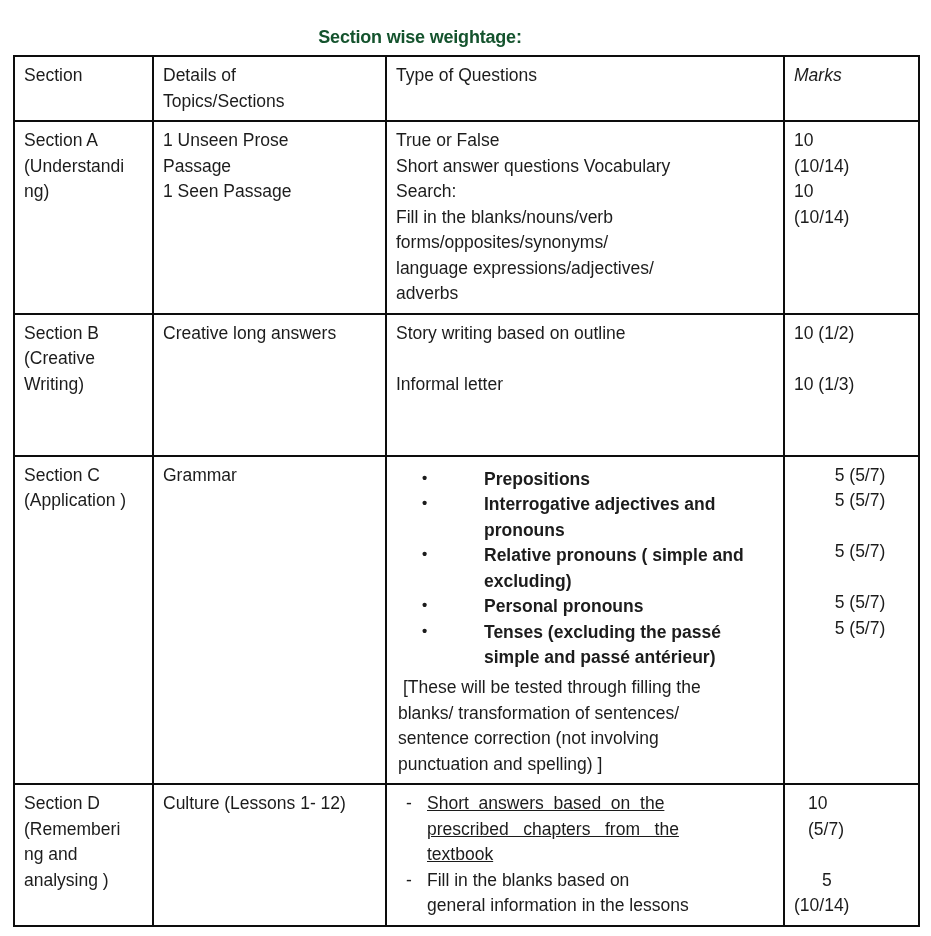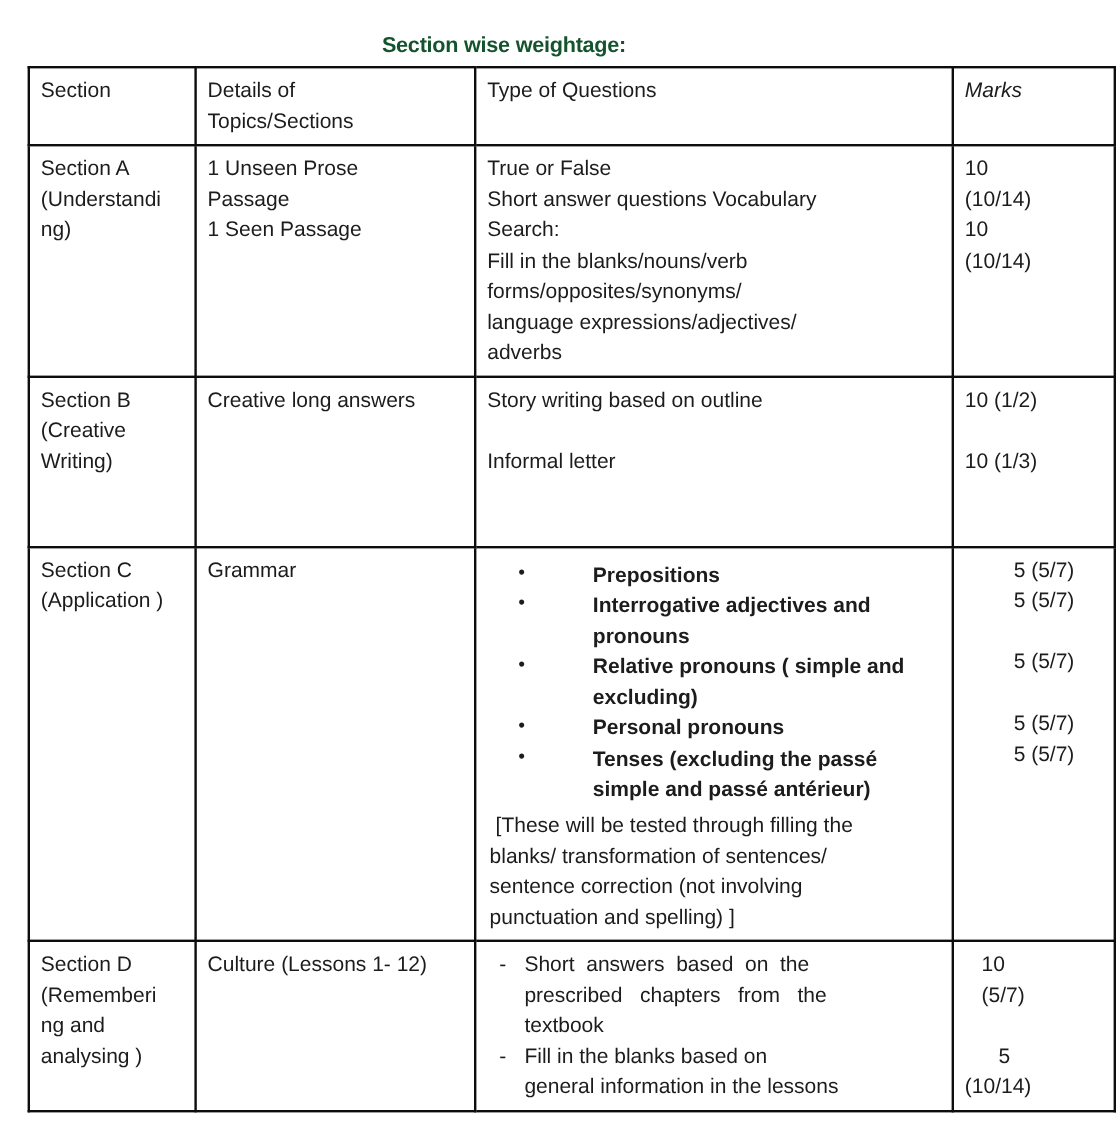--- a/index.html
+++ b/index.html
@@ -27,21 +27,21 @@
     width: 840px;
     text-align: center;
     font-size: 18px;
     font-weight: bold;
     letter-spacing: -0.2px;
     color: #14532d;
     margin-top: 20px;
   }
   table.weightage {
     position: absolute;
-    left: 23px;
+    left: 13px;
     top: 55px;
     width: 905px;
     border-collapse: collapse;
     table-layout: fixed;
     font-size: 17.5px;
     color: #1c1c1c;
   }
   table.weightage td, table.weightage th {
     border: 2px solid #0d0d0d;
     vertical-align: top;
@@ -110,21 +110,21 @@
     position: relative;
     padding-left: 31px;
     margin: 0;
   }
   ul.dashes > li::before {
     content: "-";
     position: absolute;
     left: 10px;
     top: 0;
   }
-  li.justified { text-align: justify; text-align-last: left; }
+  li.justified { text-align: justify; text-align-last: left; text-decoration: underline; }
   li.justified .line:last-child { text-align: center; }
 
   .marks-cell { padding-left: 14px; margin-left: 48px; }
   .marks-cell .line { display: block; }
   .marks-c .line { padding-left: 16px; text-align: center; }
   .marks-d .line.ind1 { padding-left: 14px; }
   .marks-d .line.ind2 { padding-left: 28px; }
   .marks-d .line.ind0 { padding-left: 0px; }
   .row-a td, .row-b td, .row-c td, .row-d td { padding-top: 7px; }
 </style>

